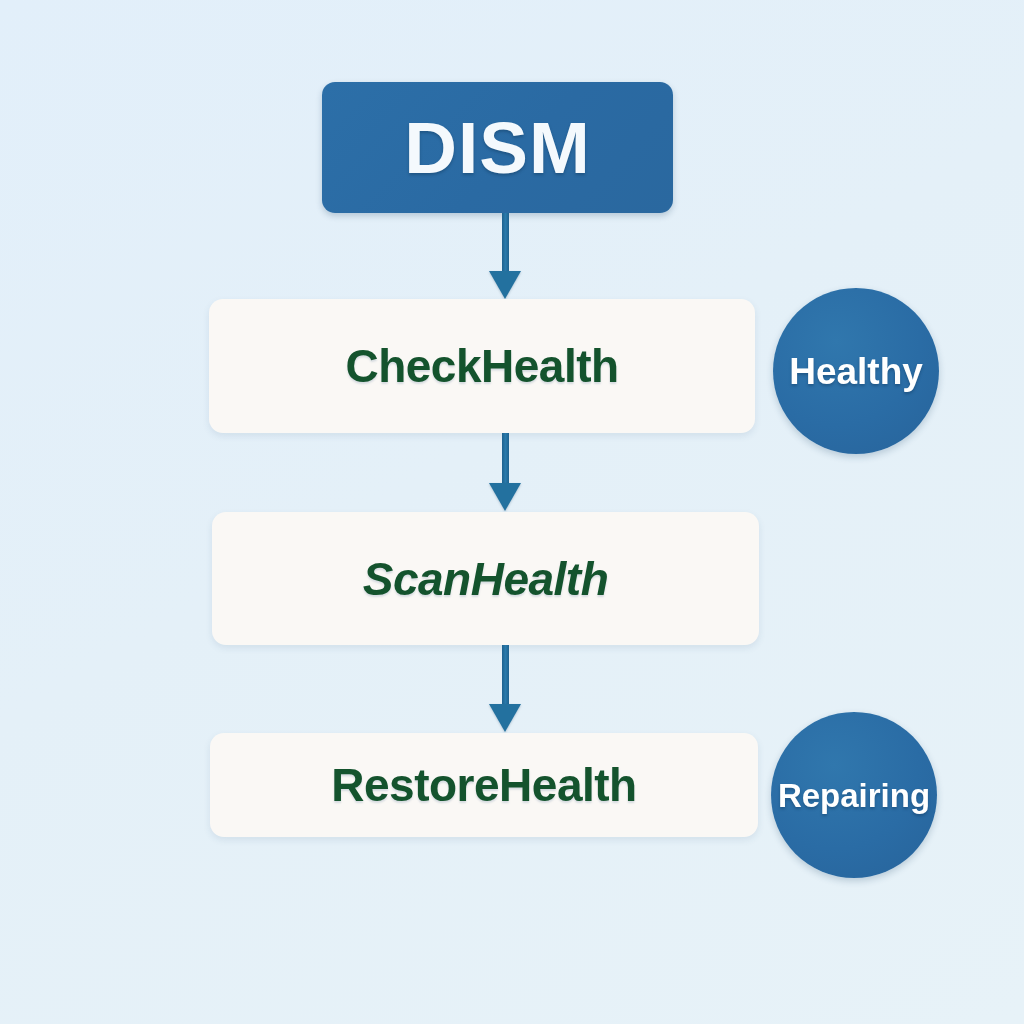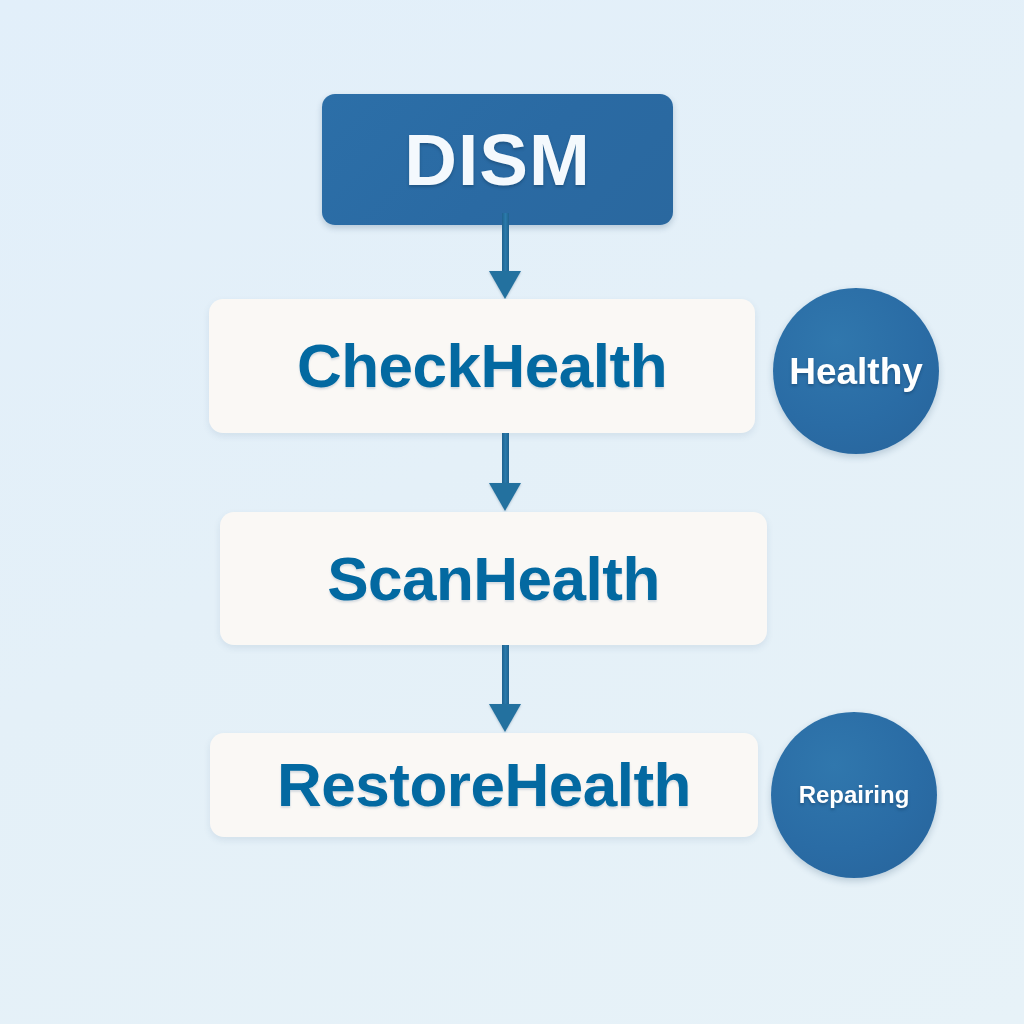--- a/index.html
+++ b/index.html
@@ -27,21 +27,20 @@
     left: 322px;
     top: 82px;
     width: 351px;
     height: 131px;
     background: linear-gradient(135deg, #2c6fa8 0%, #2a6aa3 55%, #2a689f 100%);
     border-radius: 13px;
     box-shadow: 0 3px 6px rgba(20, 60, 95, 0.22);
     display: flex;
     align-items: center;
     justify-content: center;
-    margin-top: 12px;
   }
   .header-label {
     color: #f4f9fd;
     font-size: 73px;
     font-weight: bold;
     letter-spacing: 1px;
     line-height: 1;
     text-shadow: 0 2px 3px rgba(12, 45, 75, 0.35);
   }
 
@@ -49,31 +48,31 @@
   .step-card {
     position: absolute;
     background: #faf8f5;
     border-radius: 14px;
     box-shadow: 0 3px 7px rgba(40, 80, 115, 0.10);
     display: flex;
     align-items: center;
     justify-content: center;
   }
   .step-label {
-    color: #0369a1;
-    font-size: 62px;
+    color: #14532d;
+    font-size: 46px;
     font-weight: bold;
     line-height: 1;
     letter-spacing: -0.5px;
     text-shadow: 0 2px 2px rgba(170, 185, 200, 0.45);
     white-space: nowrap;
   }
 
   .step-1 { left: 209px; top: 299px; width: 546px; height: 134px; }
-  .step-2 { left: 220px; top: 512px; width: 547px; height: 133px; }
+  .step-2 { left: 212px; top: 512px; width: 547px; height: 133px; font-style: italic; }
   .step-3 { left: 210px; top: 733px; width: 548px; height: 104px; }
 
   
   .arrow {
     position: absolute;
     left: 489px;
     width: 32px;
   }
   .arrow .shaft {
     position: absolute;
@@ -120,21 +119,21 @@
   .badge-label {
     color: #ffffff;
     font-size: 37px;
     font-weight: bold;
     line-height: 1;
     white-space: nowrap;
     text-shadow: 0 2px 3px rgba(15, 50, 85, 0.40);
   }
   .badge-healthy   { left: 773px; top: 288px; text-align: right; }
   .badge-repairing { left: 771px; top: 712px; }
-  .badge-repairing .badge-label { font-size: 24px; }
+  .badge-repairing .badge-label { font-size: 33px; }
 </style>
 </head>
 <body>
 
 <div id="canvas">
 
   <div class="header-box">
     <span class="header-label">DISM</span>
   </div>
 

